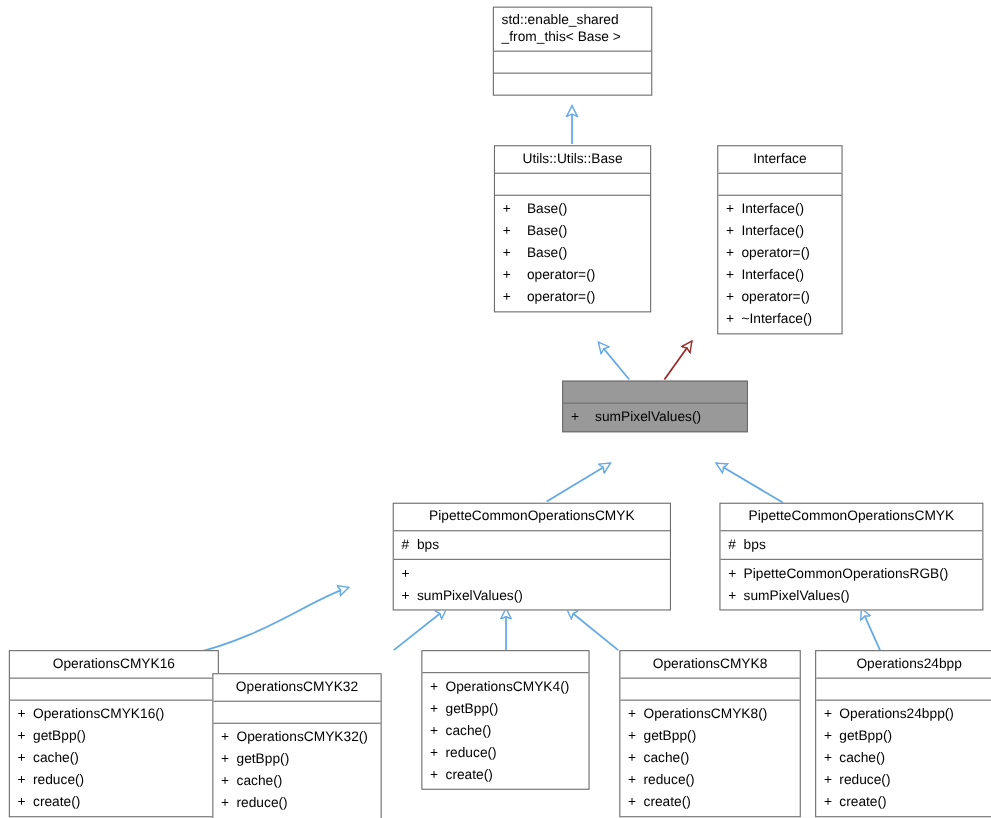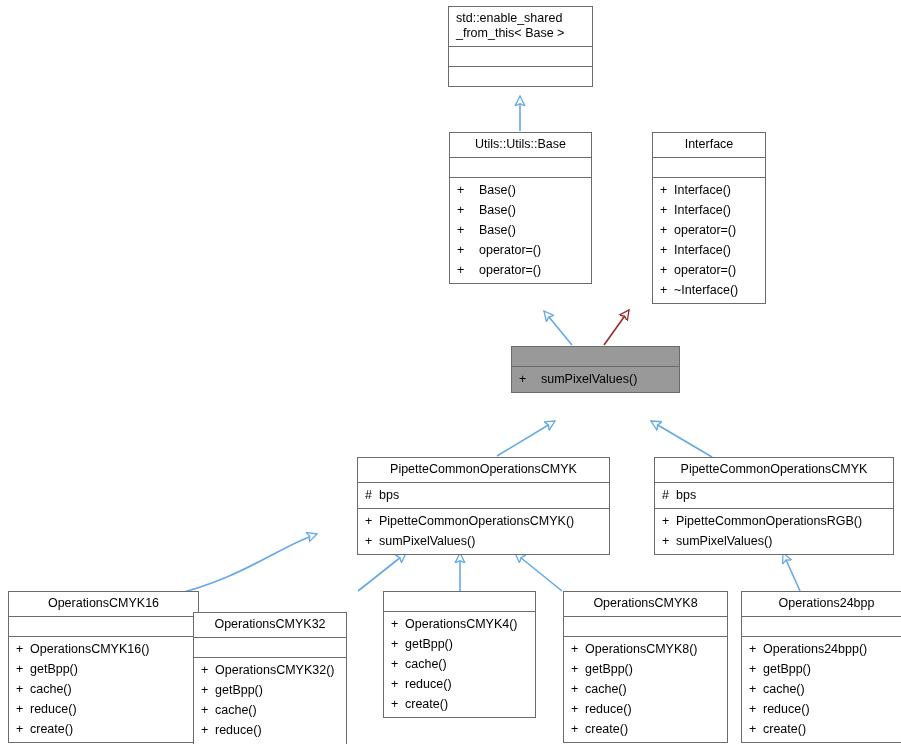--- a/index.html
+++ b/index.html
@@ -206,21 +206,20 @@
     <div class="title">PipetteCommonOperationsCMYK</div>
     <div class="compartment">
       <div class="member">
         <span class="vis">#</span>
         <span class="mname">bps</span>
       </div>
     </div>
     <div class="compartment last">
       <div class="member">
         <span class="vis">+</span>
-        <span class="mname">PipetteCommonOperationsCMYK()</span>
       </div>
       <div class="member">
         <span class="vis">+</span>
         <span class="mname">sumPixelValues()</span>
       </div>
     </div>
   </div>
 
   <div class="node" style="left:654px; top:457px; width:240px;">
     <div class="title">PipetteCommonOperationsCMYK</div>

